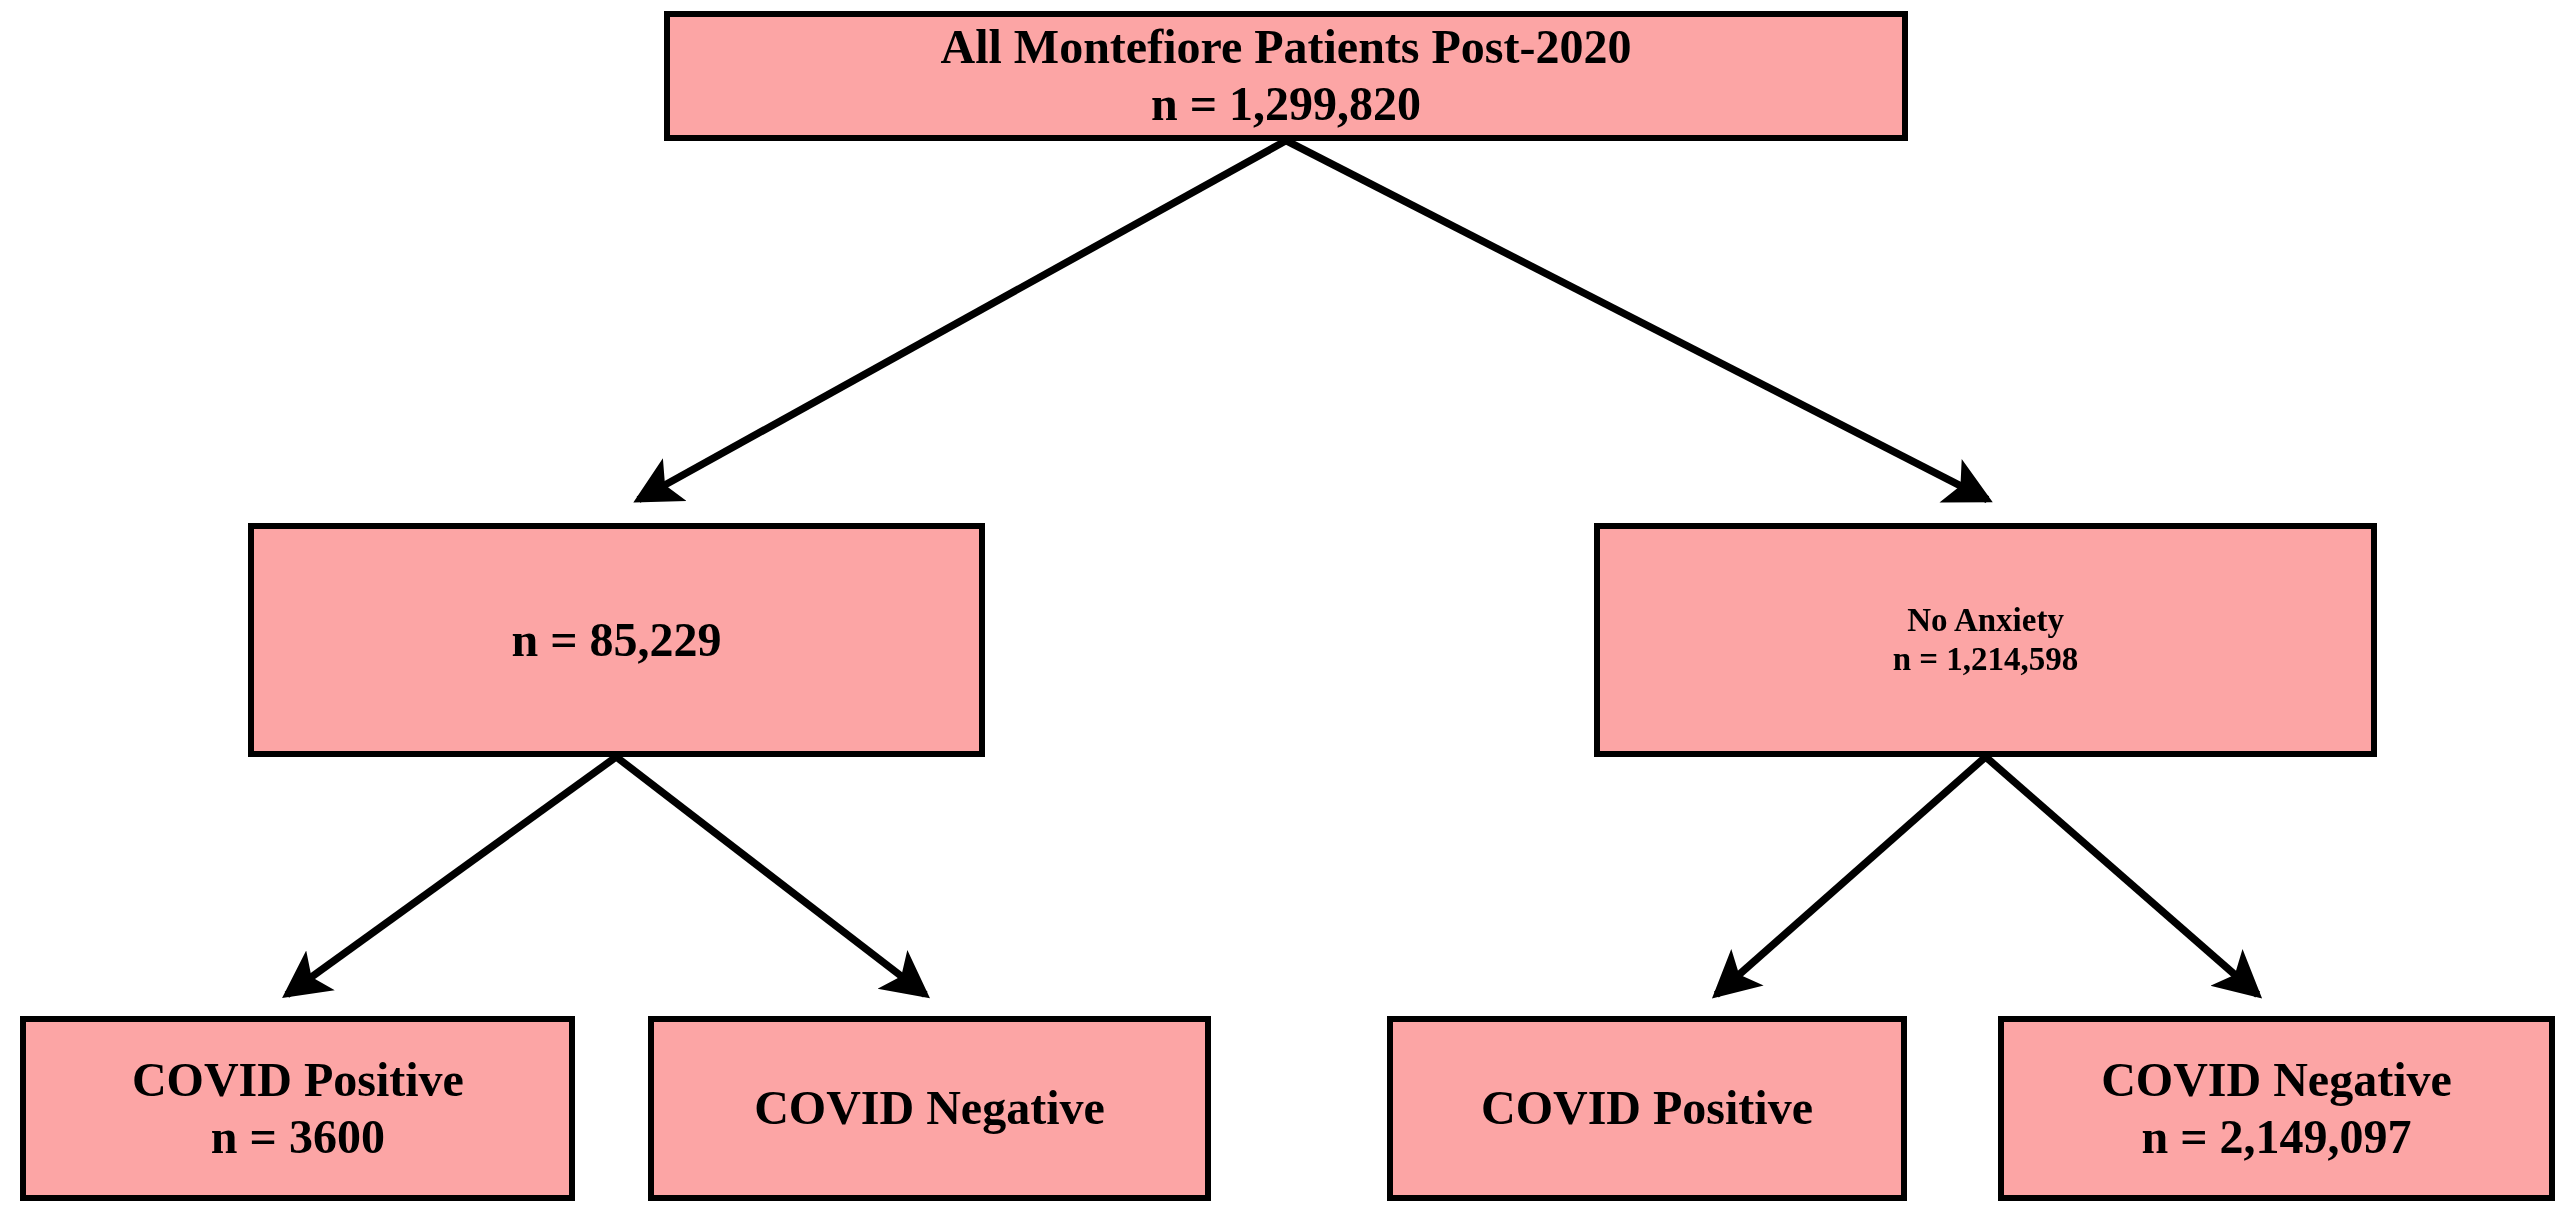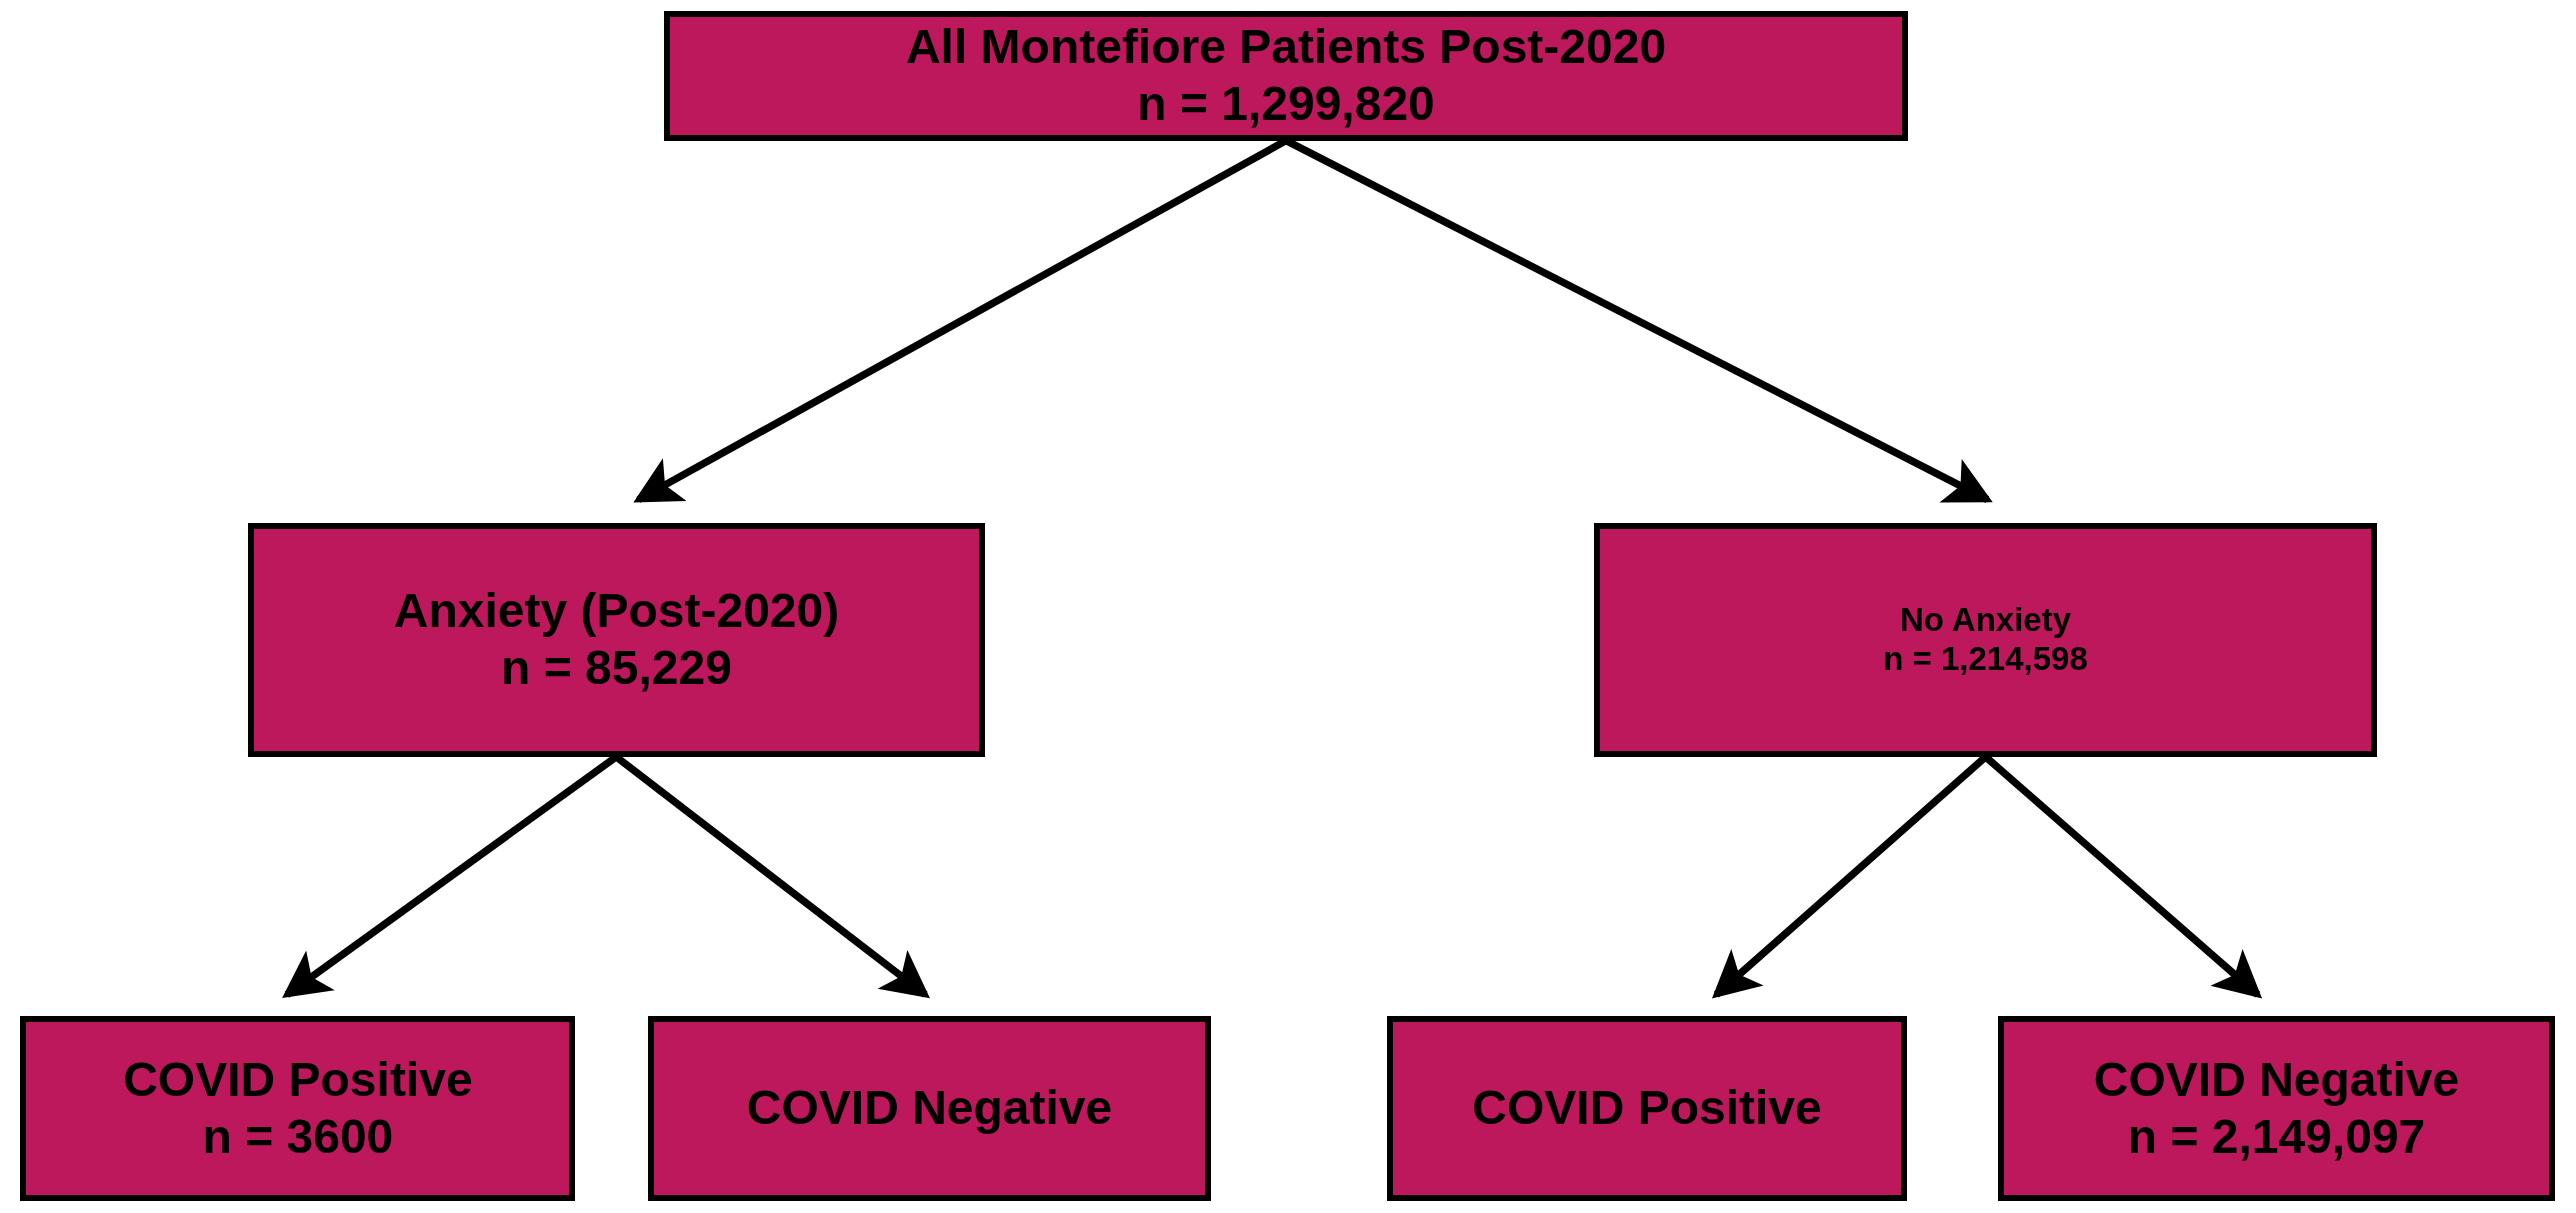--- a/index.html
+++ b/index.html
@@ -19,31 +19,32 @@
     position: absolute;
     left: 0;
     top: 0;
     width: 2576px;
     height: 1213px;
     pointer-events: none;
   }
   .node-box {
     position: absolute;
     box-sizing: border-box;
-    background: #be185d;
+    background: #fca5a5;
     border: 6.5px solid #000000;
     display: flex;
     flex-direction: column;
     align-items: center;
     justify-content: center;
     text-align: center;
     color: #000000;
     font-weight: bold;
     line-height: 1.18;
     z-index: 3;
+    font-family: Liberation Serif, serif;
   }
   .node-title {
     display: block;
     white-space: nowrap;
   }
   .node-count {
     display: block;
     white-space: nowrap;
   }
 
@@ -108,21 +109,20 @@
 
     <line x1="2146" y1="818" x2="2440" y2="1075" stroke="#000000" stroke-width="8" marker-end="url(#arrowhead)"></line>
   </svg>
 
   <div class="node-box" id="box-root">
     <span class="node-title">All Montefiore Patients Post-2020</span>
     <span class="node-count">n = 1,299,820</span>
   </div>
 
   <div class="node-box" id="box-anxiety">
-    <span class="node-title">Anxiety (Post-2020)</span>
     <span class="node-count">n = 85,229</span>
   </div>
 
   <div class="node-box" id="box-no-anxiety">
     <span class="node-title">No Anxiety</span>
     <span class="node-count">n = 1,214,598</span>
   </div>
 
   <div class="node-box" id="box-anx-pos">
     <span class="node-title">COVID Positive</span>

